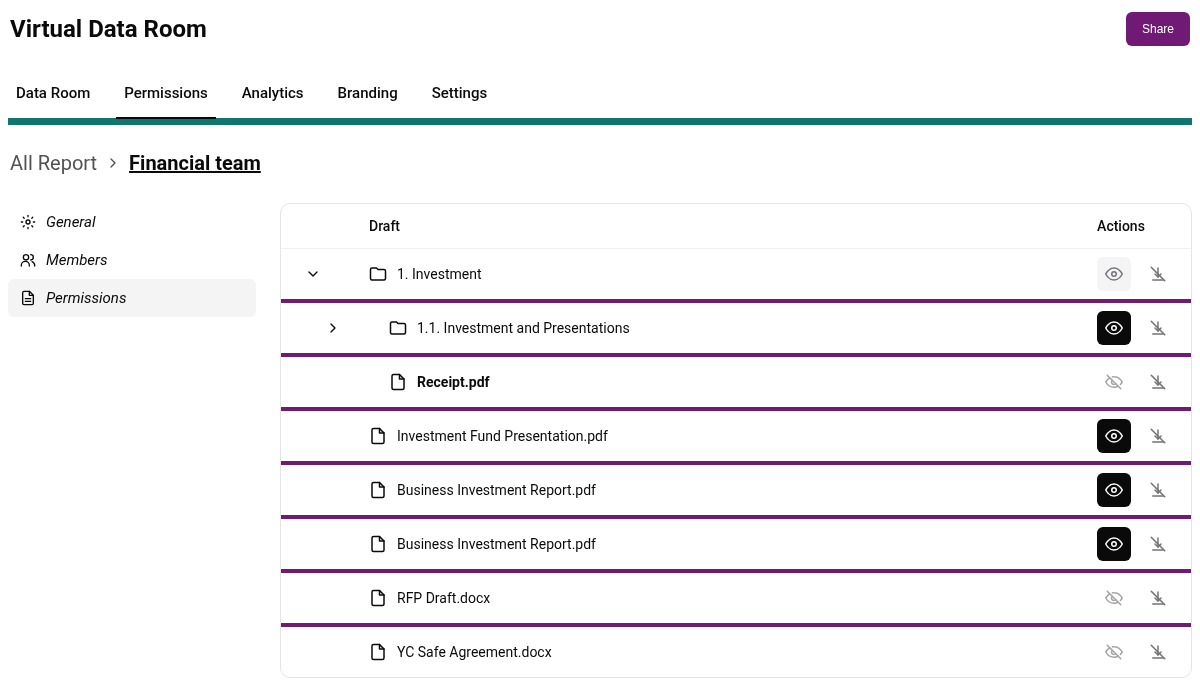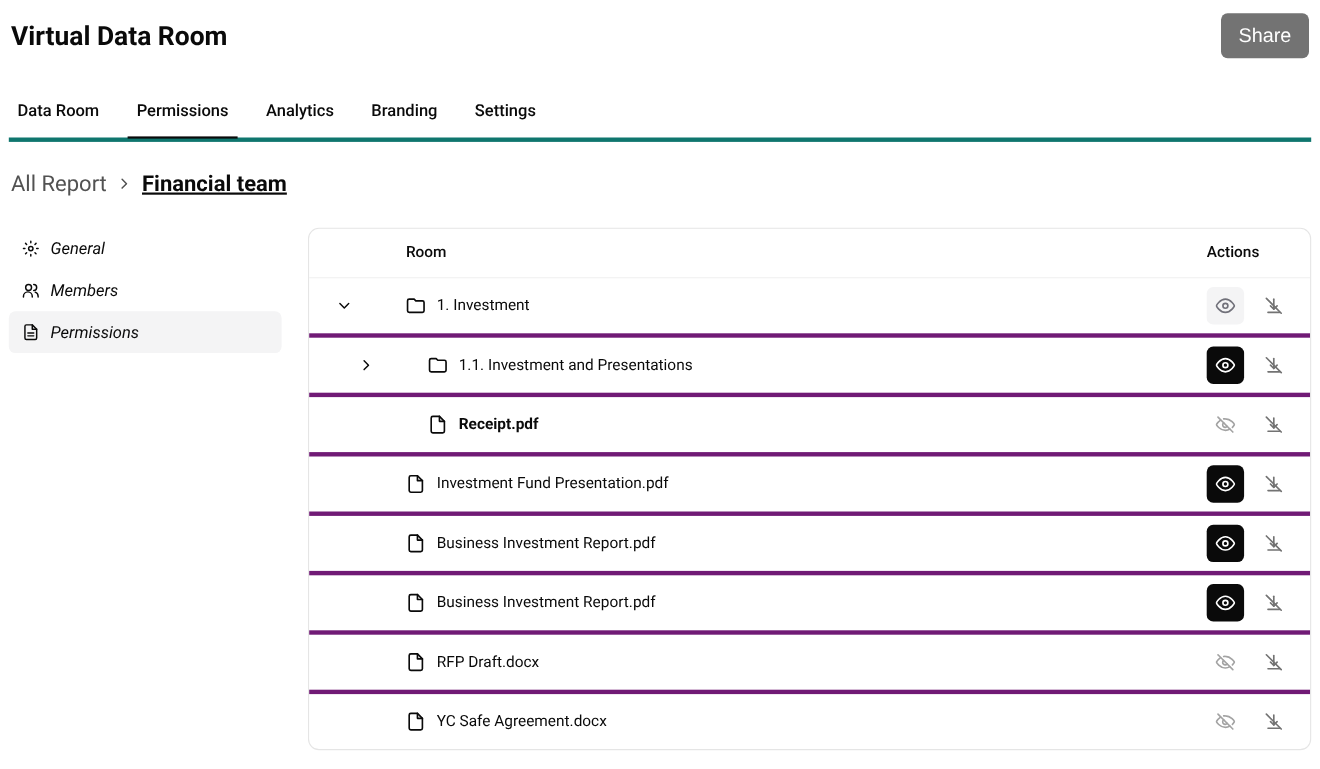--- a/index.html
+++ b/index.html
@@ -18,33 +18,33 @@
       display: flex;
       justify-content: space-between;
       align-items: center;
       padding: 4px 2px 12px 2px;
     }
     .page-title {
       font-size: 24px;
       font-weight: 700;
     }
     .share-button {
-      background: #737373;
+      background: #701a75;
       color: #fff;
       border: none;
       border-radius: 6px;
       padding: 10px 16px;
-      font-size: 18px;
+      font-size: 12px;
       font-weight: 500;
       cursor: pointer;
     }
     .tabs {
       display: flex;
       gap: 22px;
-      border-bottom: 4px solid #0f766e;
+      border-bottom: 7px solid #0f766e;
       padding: 0 2px;
       margin-bottom: 26px;
       margin-top: 12px;
     }
     .tab {
       padding: 14px 6px 16px 6px;
       font-size: 15px;
       font-weight: 500;
       color: #0a0a0a;
       cursor: pointer;
@@ -295,21 +295,21 @@
           <svg width="16" height="16" viewBox="0 0 24 24">
             <use href="#svg-file-text"></use>
           </svg>
         </span>
       <span>Permissions</span>
     </div>
   </aside>
 
   <div class="main-panel">
     <div class="table-head">
-      <div class="col-name">Room</div>
+      <div class="col-name">Draft</div>
       <div class="col-actions">Actions</div>
     </div>
 
     <div class="row">
       <div class="expander">
         <span class="icon">
             <svg width="16" height="16" viewBox="0 0 24 24">
               <use href="#svg-chevron-down"></use>
             </svg>
           </span>

